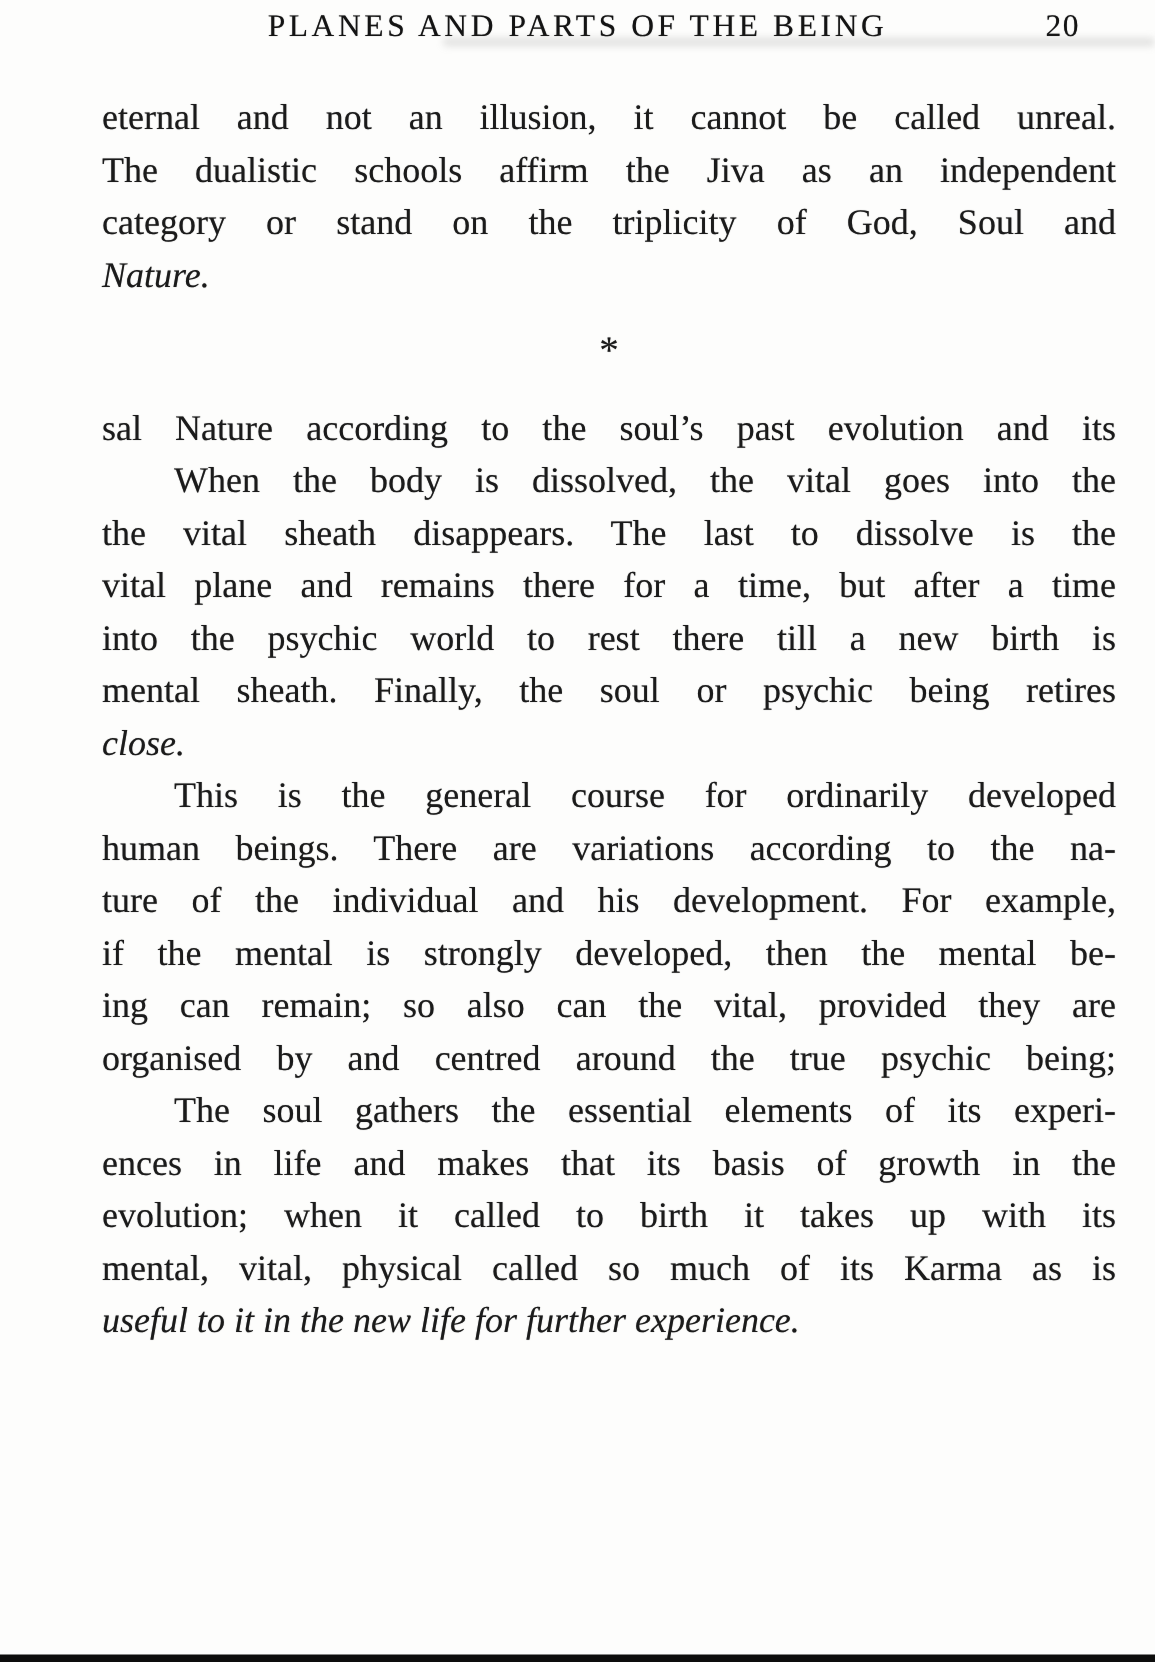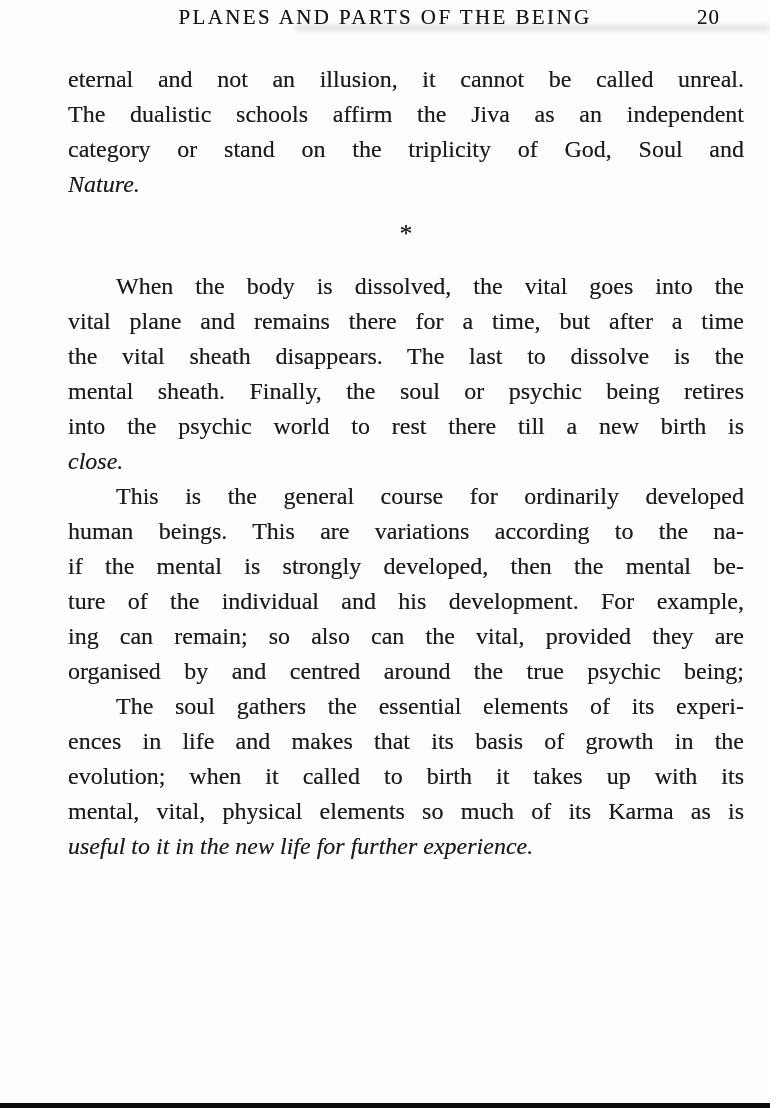--- a/index.html
+++ b/index.html
@@ -104,41 +104,42 @@
 
   <div class="body-text">
       <div class="para">
         <div class="line">eternal and not an illusion, it cannot be called unreal.</div>
         <div class="line">The dualistic schools affirm the Jiva as an independent</div>
         <div class="line">category or stand on the triplicity of God, Soul and</div>
         <div class="line flush">Nature.</div>
       </div>
       <div class="separator">*</div>
       <div class="para">
+        <div class="line">sal Nature according to the soul’s past evolution and its</div>
       </div>
       <div class="para">
         <div class="line indent">When the body is dissolved, the vital goes into the</div>
+        <div class="line">the vital sheath disappears. The last to dissolve is the</div>
         <div class="line">vital plane and remains there for a time, but after a time</div>
-        <div class="line">the vital sheath disappears. The last to dissolve is the</div>
+        <div class="line">into the psychic world to rest there till a new birth is</div>
         <div class="line">mental sheath. Finally, the soul or psychic being retires</div>
-        <div class="line">into the psychic world to rest there till a new birth is</div>
         <div class="line flush">close.</div>
       </div>
       <div class="para">
         <div class="line indent">This is the general course for ordinarily developed</div>
-        <div class="line">human beings. This are variations according to the na-</div>
+        <div class="line">human beings. There are variations according to the na-</div>
+        <div class="line">ture of the individual and his development. For example,</div>
         <div class="line">if the mental is strongly developed, then the mental be-</div>
-        <div class="line">ture of the individual and his development. For example,</div>
         <div class="line">ing can remain; so also can the vital, provided they are</div>
         <div class="line">organised by and centred around the true psychic being;</div>
       </div>
       <div class="para">
         <div class="line indent">The soul gathers the essential elements of its experi-</div>
         <div class="line">ences in life and makes that its basis of growth in the</div>
         <div class="line">evolution; when it called to birth it takes up with its</div>
-        <div class="line">mental, vital, physical elements so much of its Karma as is</div>
+        <div class="line">mental, vital, physical called so much of its Karma as is</div>
         <div class="line flush">useful to it in the new life for further experience.</div>
       </div>
     </div>
 
   <div class="scan-edge-bar"></div>
 
 </div>
 
 </body></html>

